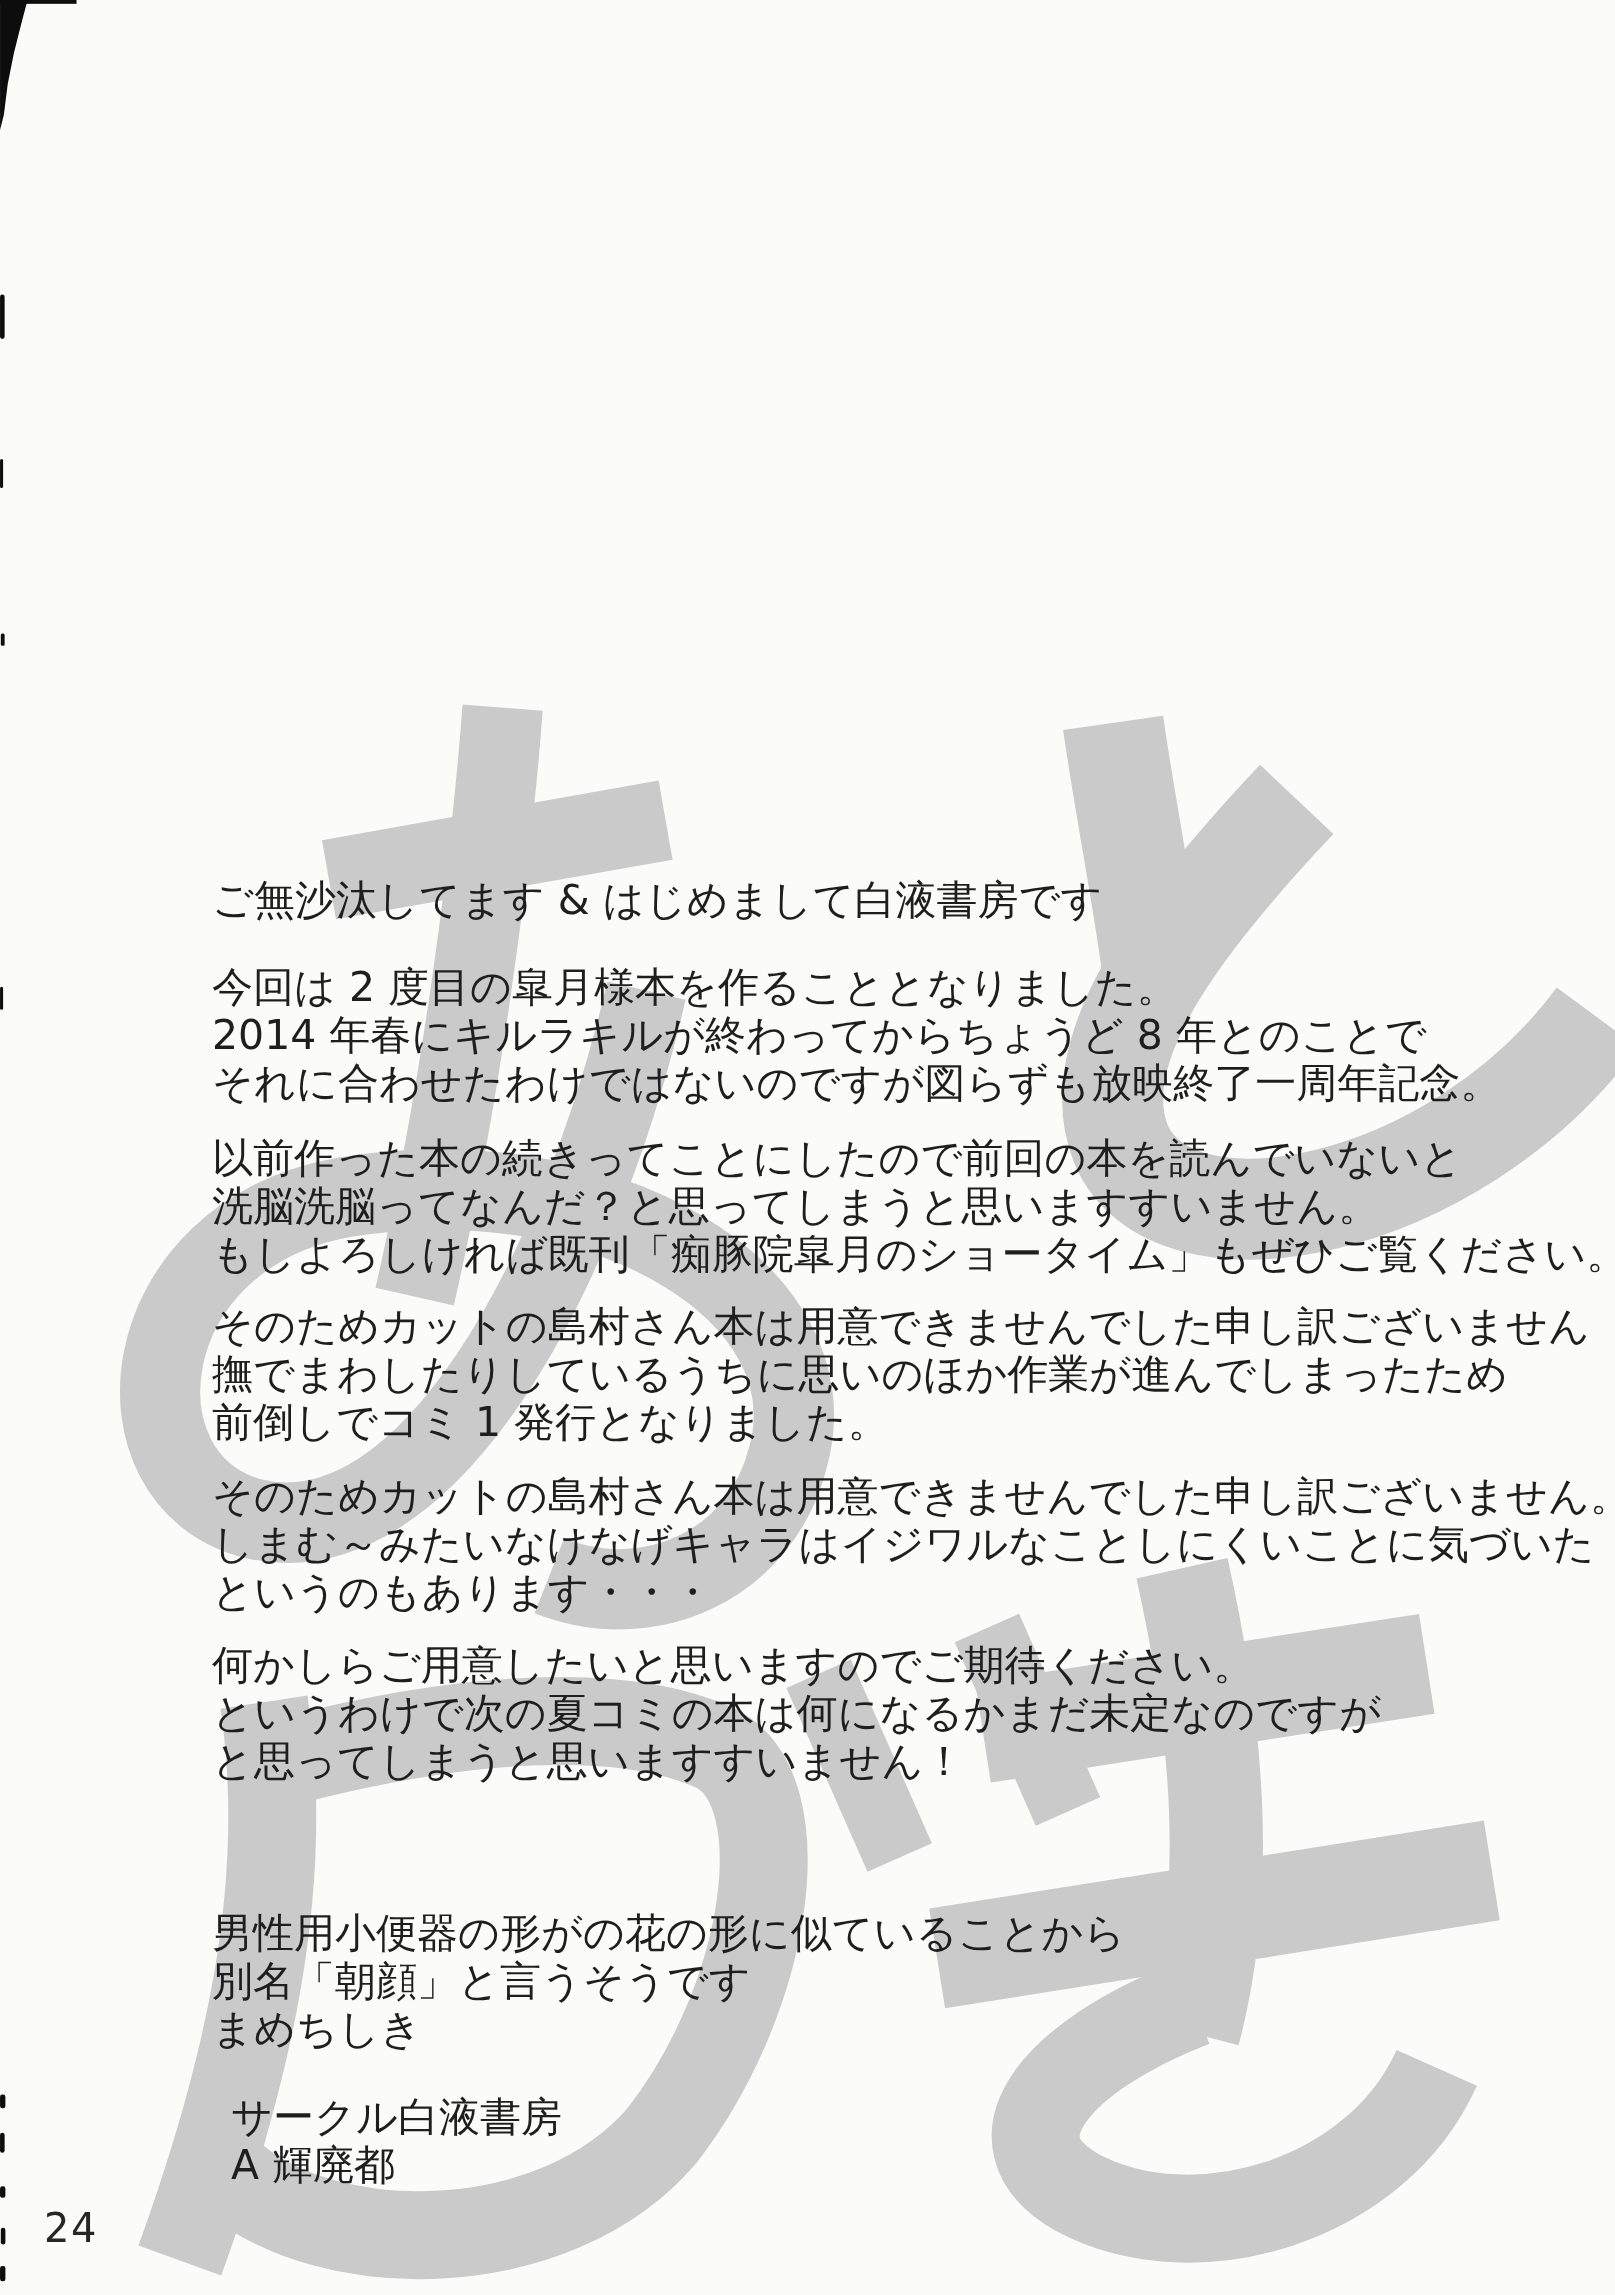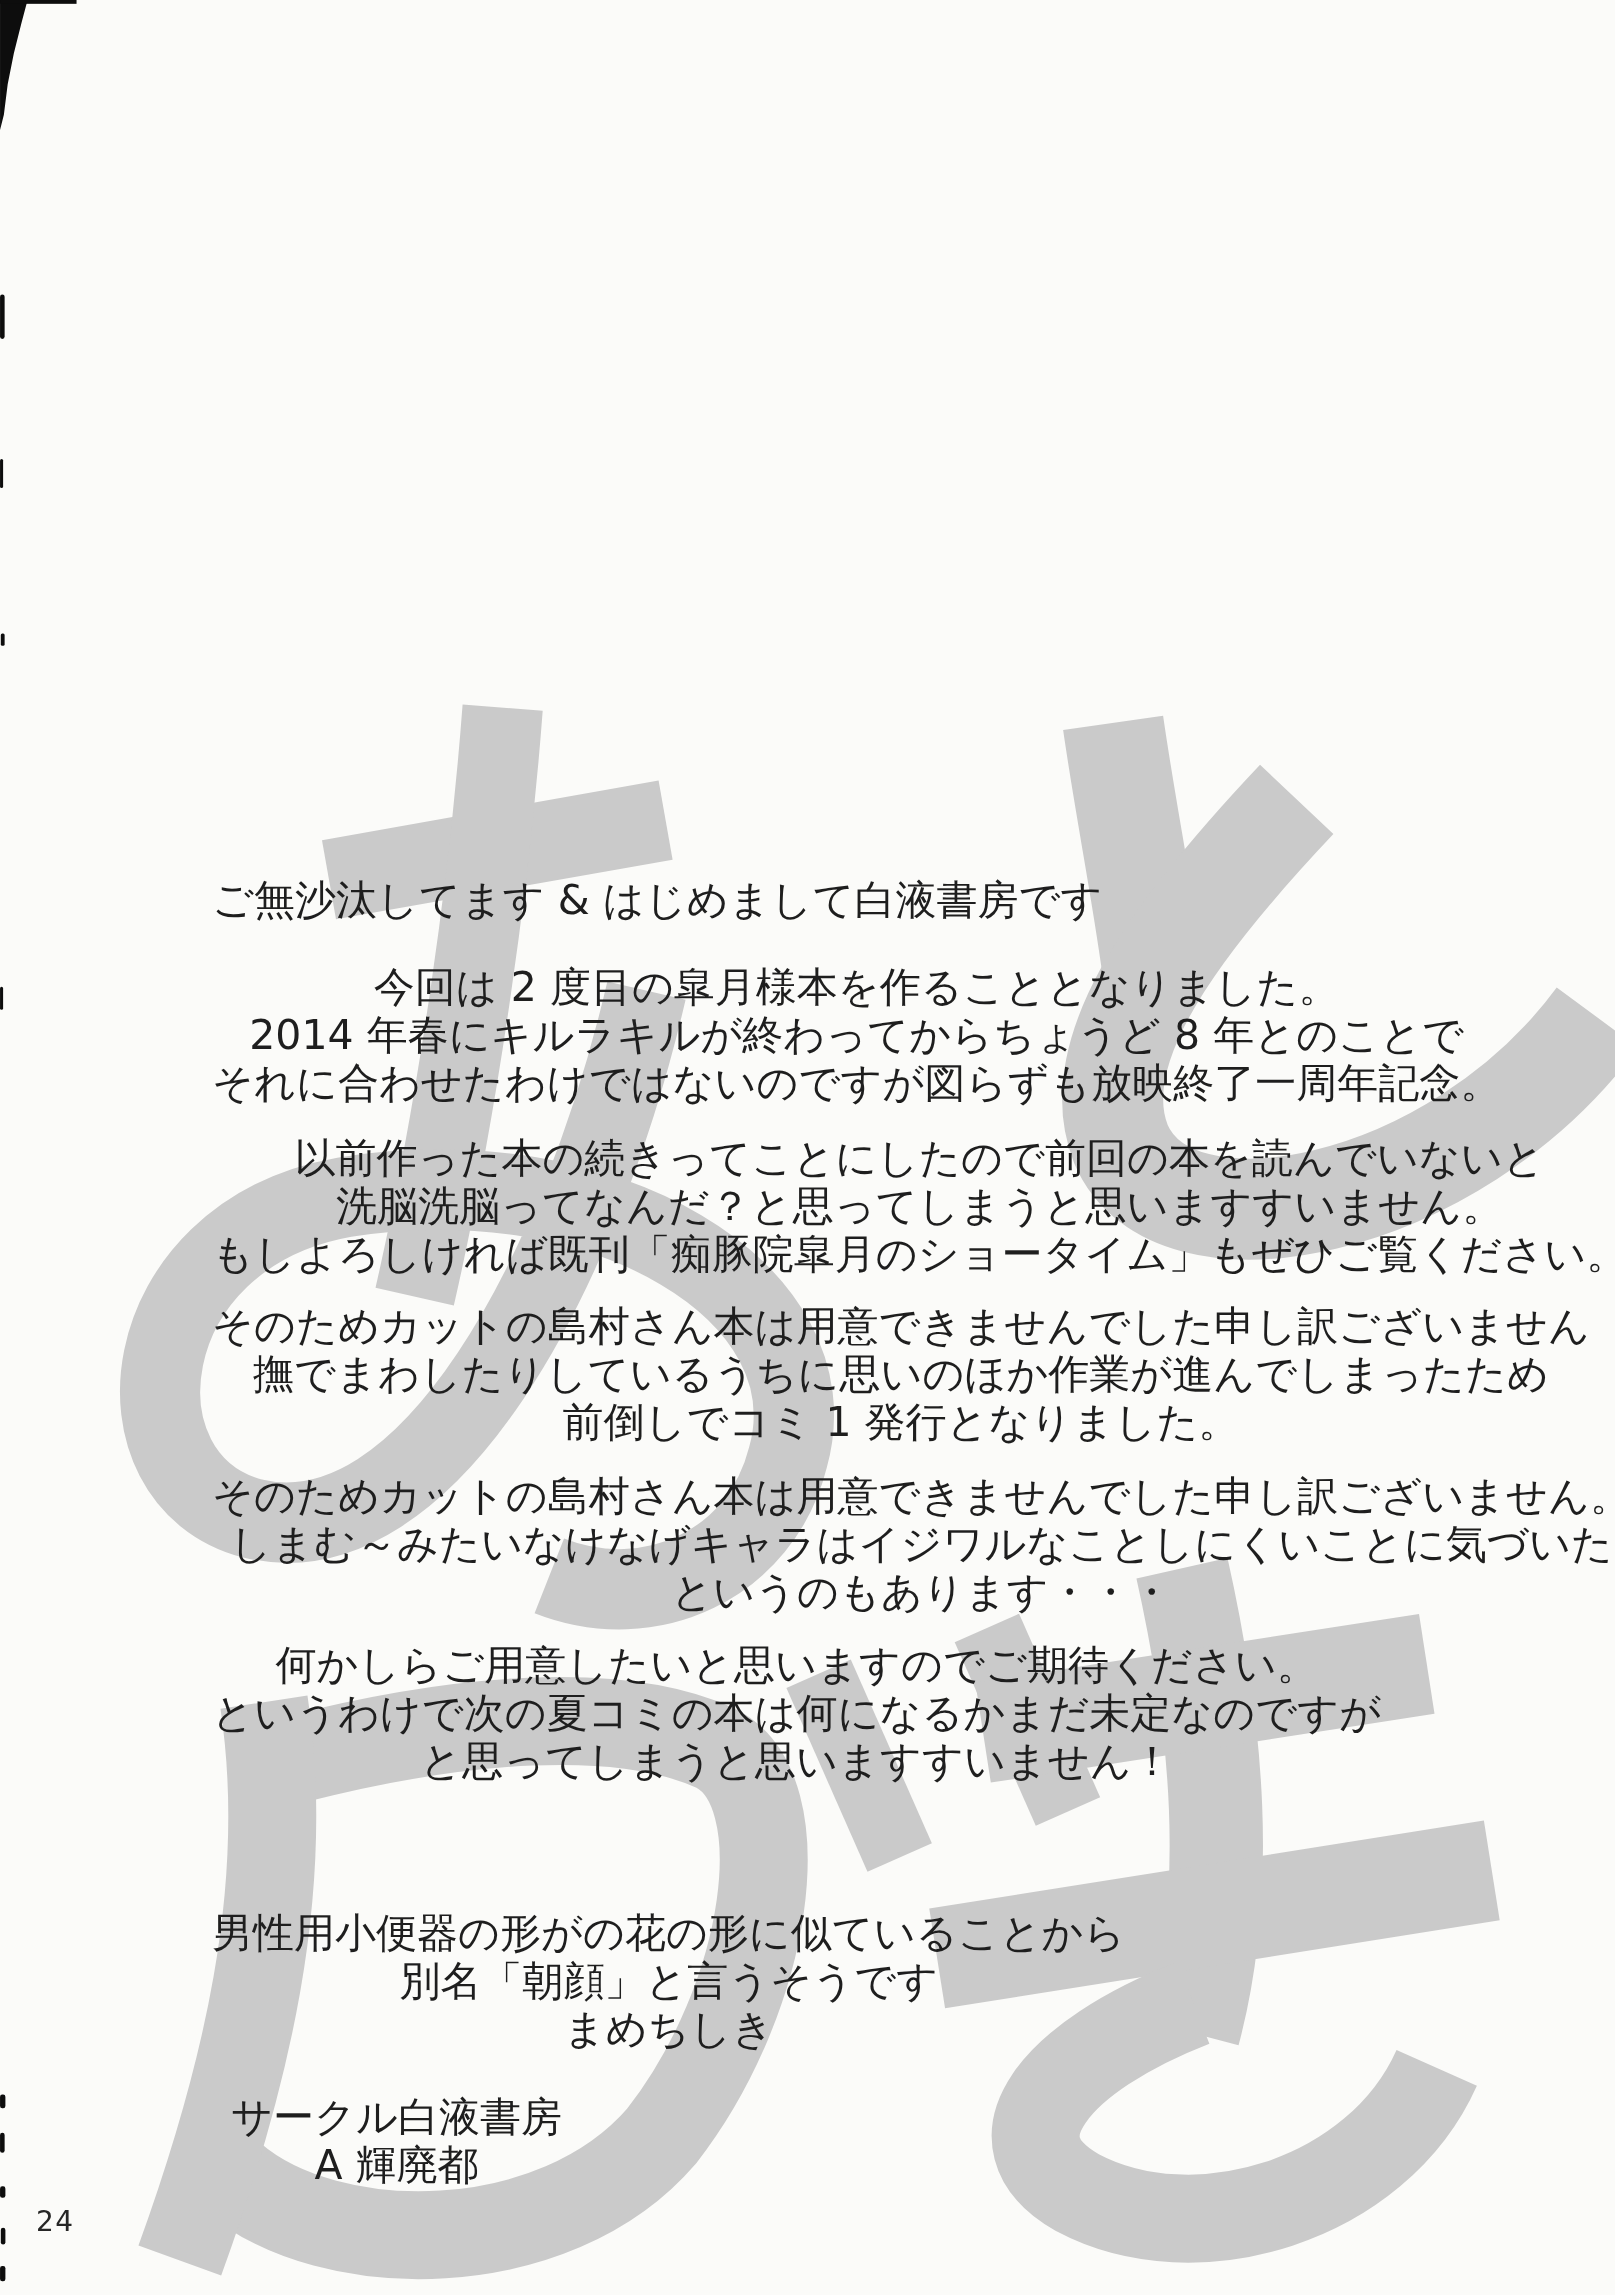--- a/index.html
+++ b/index.html
@@ -1,33 +1,33 @@
 <!DOCTYPE html>
 <html style="font-size:12.2px"><head>
 <meta charset="utf-8">
 <style>
   html,body{margin:0;padding:0;}
   body{
     width:1615px;height:2295px;position:relative;overflow:hidden;
     background:#fbfbf9;
     font-family:"DejaVu Sans", sans-serif;
   }
-  .page{position:absolute;inset:0;text-align:center;}
+  .page{position:absolute;inset:0;}
   .watermark{position:absolute;left:0;top:0;z-index:1;}
   .scan-edge{position:absolute;left:0;top:0;z-index:3;}
   .textlayer{position:absolute;inset:0;z-index:2;}
   .para{
     position:absolute;left:212px;
     color:#1e1e1e;font-size:41px;line-height:48px;
     white-space:nowrap;letter-spacing:0;
   }
   .tline{height:48px;}
   .page-number{
-    position:absolute;left:36px;top:2205px;
-    color:#262626;font-size:28px;letter-spacing:1.5px;
+    position:absolute;left:44px;top:2205px;
+    color:#262626;font-size:40px;letter-spacing:1.5px;
   }
   .sr-only{
     position:absolute;width:0.8px;height:0.8px;overflow:hidden;
     clip:rect(0 0 0 0);white-space:nowrap;
   }
 </style>
 </head>
 <body>
 
 <div class="page">

